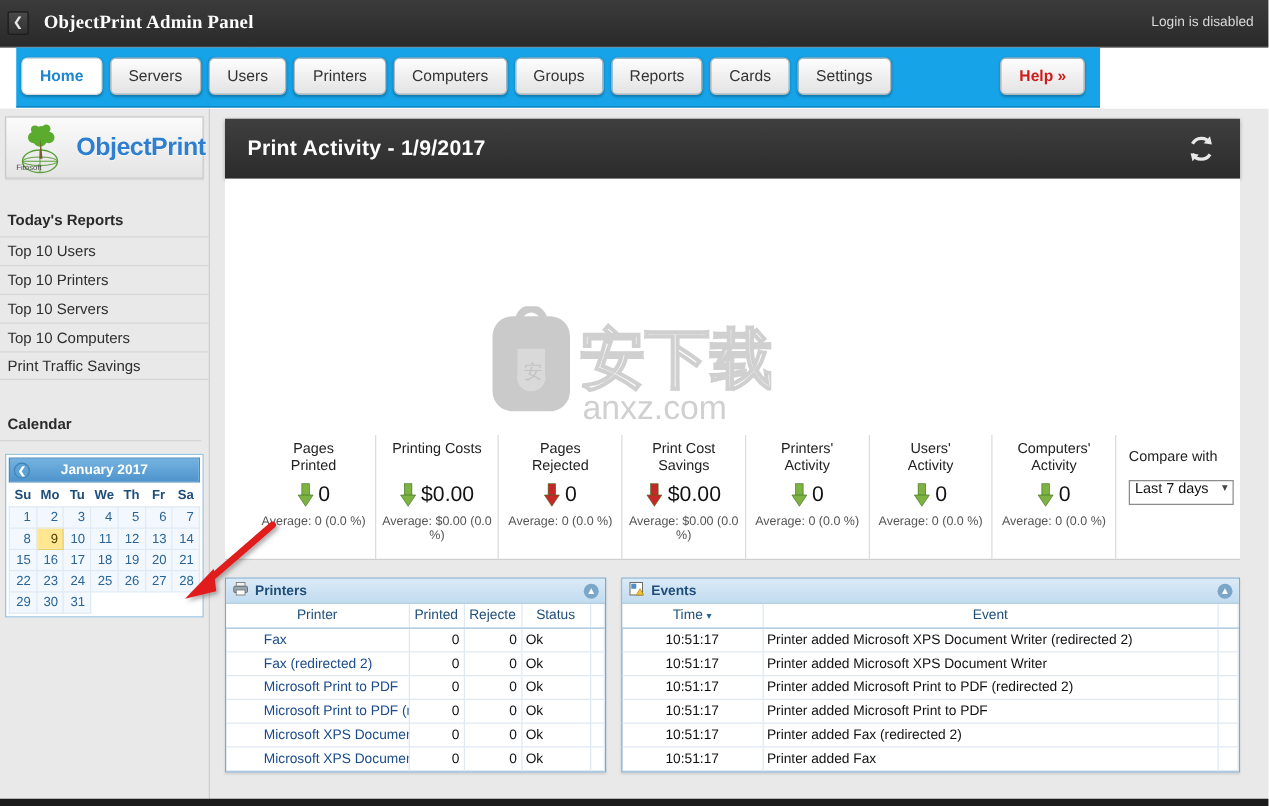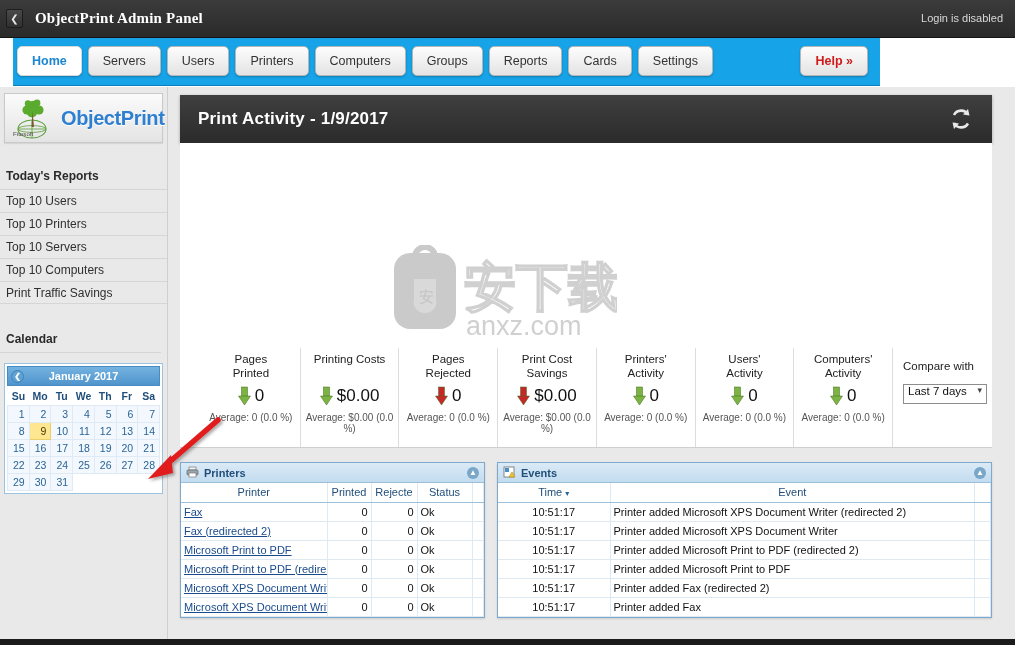--- a/index.html
+++ b/index.html
@@ -226,21 +226,21 @@
   table.grid th {
     height: 19px; font-size: 11px; color: #1f4e79; font-weight: normal;
     background: #fff; border-bottom: 1px solid #9dc0da;
     border-right: 1px solid #dfe9f2;
   }
   table.grid td {
     height: 19px; font-size: 11px; color: #111;
     border-bottom: 1px solid #dfe9f2; border-right: 1px solid #dfe9f2;
     padding: 0 3px; overflow: hidden; white-space: nowrap;
   }
-  td.link a { color: #1a4b8c; text-decoration: underline; cursor: pointer; }
+  td.link a { color: #1a4b8c; cursor: pointer; margin-left: 27px; }
   td.num { text-align: right; }
   td.ctr { text-align: center; }
   .sort-ico { font-size: 8px; color: #2a6496; }
 
   .bottom-edge {
     position: absolute; left: 0; bottom: 0; width: 1015px; height: 6px;
     background: #1b1b1b;
   }
   .arrow-annot { position: absolute; left: 140px; top: 330px; pointer-events: none; }
 </style>

